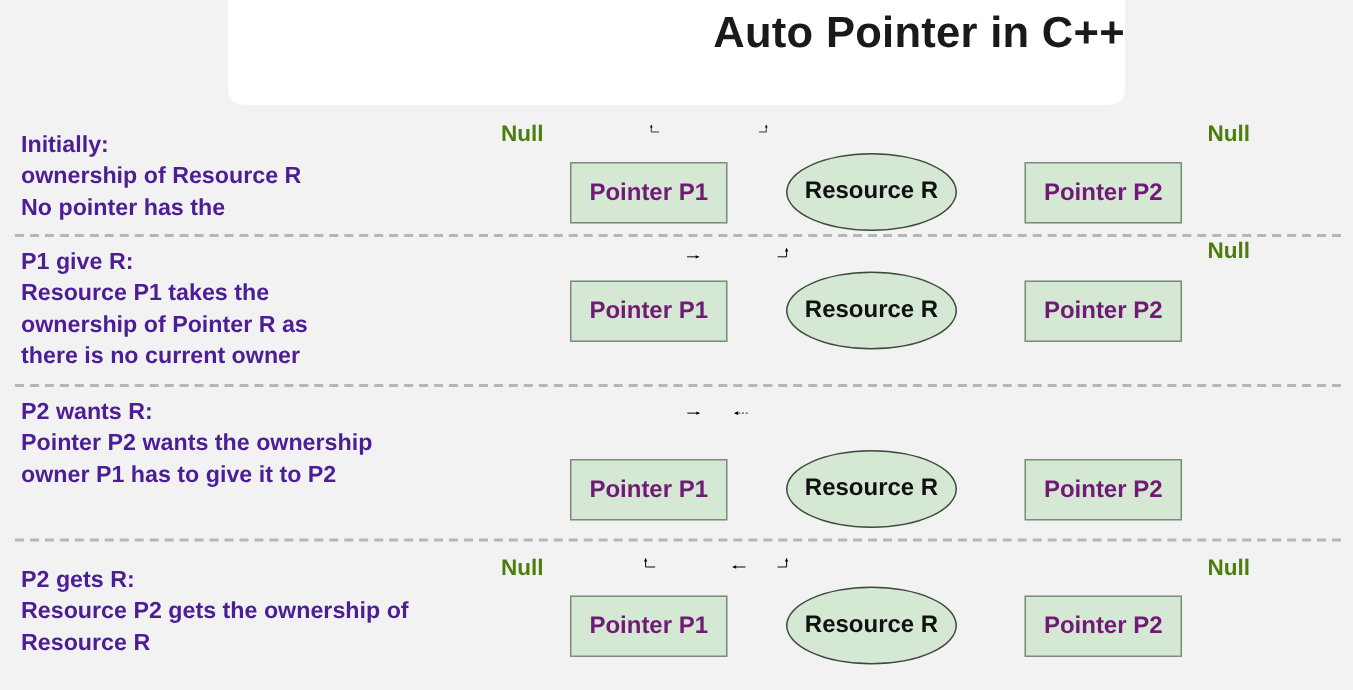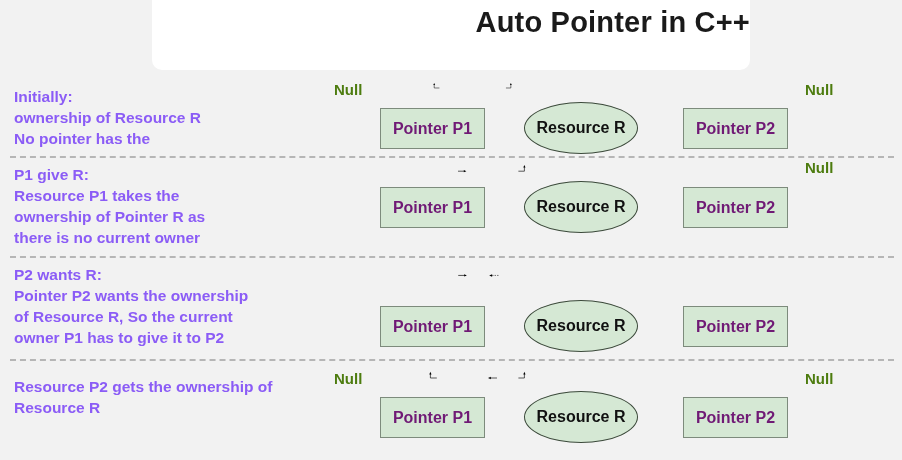--- a/index.html
+++ b/index.html
@@ -54,21 +54,21 @@
     height: 0;
     border-top: 2px dashed #b6b6b6;
   }
 
   .caption {
     position: absolute;
     left: 14px;
     font-size: 15.5px;
     line-height: 21px;
     font-weight: 700;
-    color: #8b5cf6;
+    color: #4c1d95;
     width: 320px;
     font-family: "Liberation Sans", sans-serif;
   }
 
   
   .pbox {
     position: absolute;
     width: 105px;
     height: 41px;
     background: #d5e8d4;
@@ -168,41 +168,41 @@
     <path d="M 788 46 L 818 46 L 818 25" stroke="#000" stroke-width="3.2" fill="none"></path>
     <polygon points="818,15 812.5,28 823.5,28" fill="#000"></polygon>
   </svg>
 </div>
 <div class="row-sep" style="top:256px;"></div>
 
 <div class="row" style="top:262px;height:95px;">
   <div class="caption" style="top:2px;">
     <div>P2 wants R:</div>
     <div>Pointer P2 wants the ownership</div>
-    <div>of Resource R, So the current</div>
     <div>owner P1 has to give it to P2</div>
   </div>
 
   <div class="pbox" style="left:380px;top:44px;">Pointer P1</div>
   <div class="rnode" style="left:524px;top:38px;">Resource R</div>
   <div class="pbox" style="left:683px;top:44px;">Pointer P2</div>
 
   <svg class="svg-layer" viewBox="0 0 902 460" style="height:95px;width:902px;top:0;">
 
     <line x1="486" y1="65" x2="518" y2="65" stroke="#000" stroke-width="3.2"></line>
     <polygon points="528,65 515,59.5 515,70.5" fill="#000"></polygon>
 
     <line x1="681" y1="65" x2="649" y2="65" stroke="#000" stroke-width="2.6" stroke-dasharray="7,5"></line>
     <polygon points="636,65 650,59 650,71" fill="#000"></polygon>
   </svg>
 </div>
 <div class="row-sep" style="top:359px;"></div>
 
 <div class="row" style="top:368px;height:92px;">
   <div class="caption" style="top:8px;">
+    <div>P2 gets R:</div>
     <div>Resource P2 gets the ownership of</div>
     <div>Resource R</div>
   </div>
 
   <div class="nulltext" style="left:334px;top:2px;">Null</div>
   <div class="pbox" style="left:380px;top:29px;">Pointer P1</div>
   <div class="rnode" style="left:524px;top:23px;">Resource R</div>
   <div class="pbox" style="left:683px;top:29px;">Pointer P2</div>
   <div class="nulltext" style="left:805px;top:2px;">Null</div>
 

